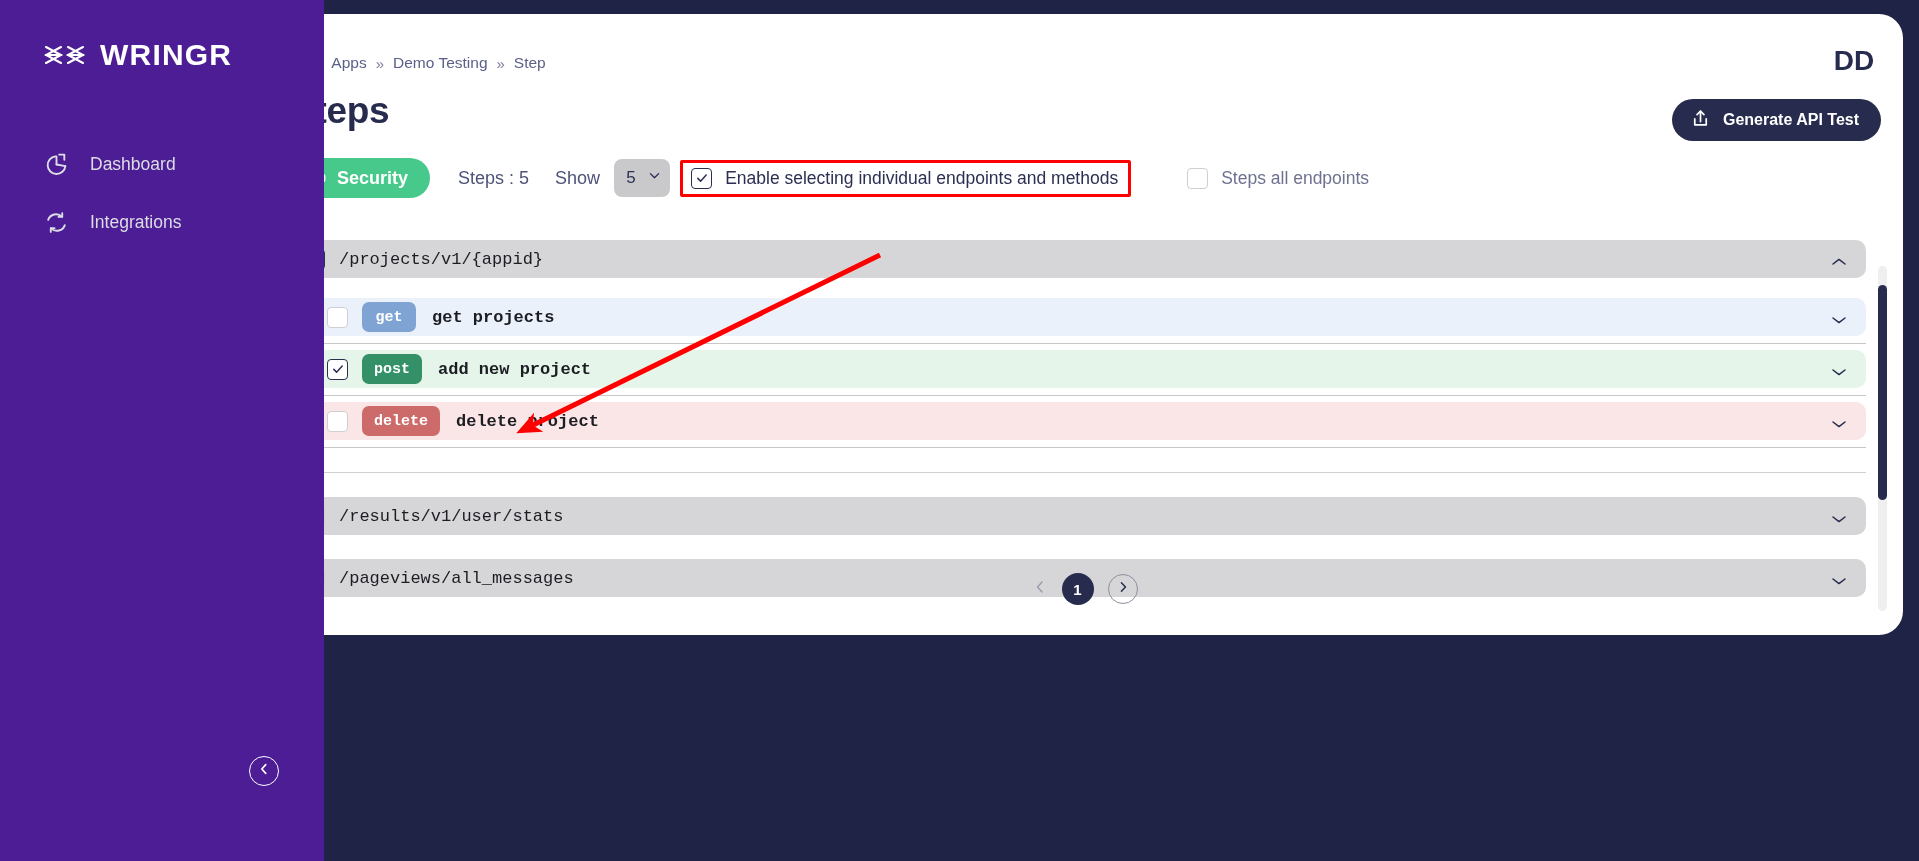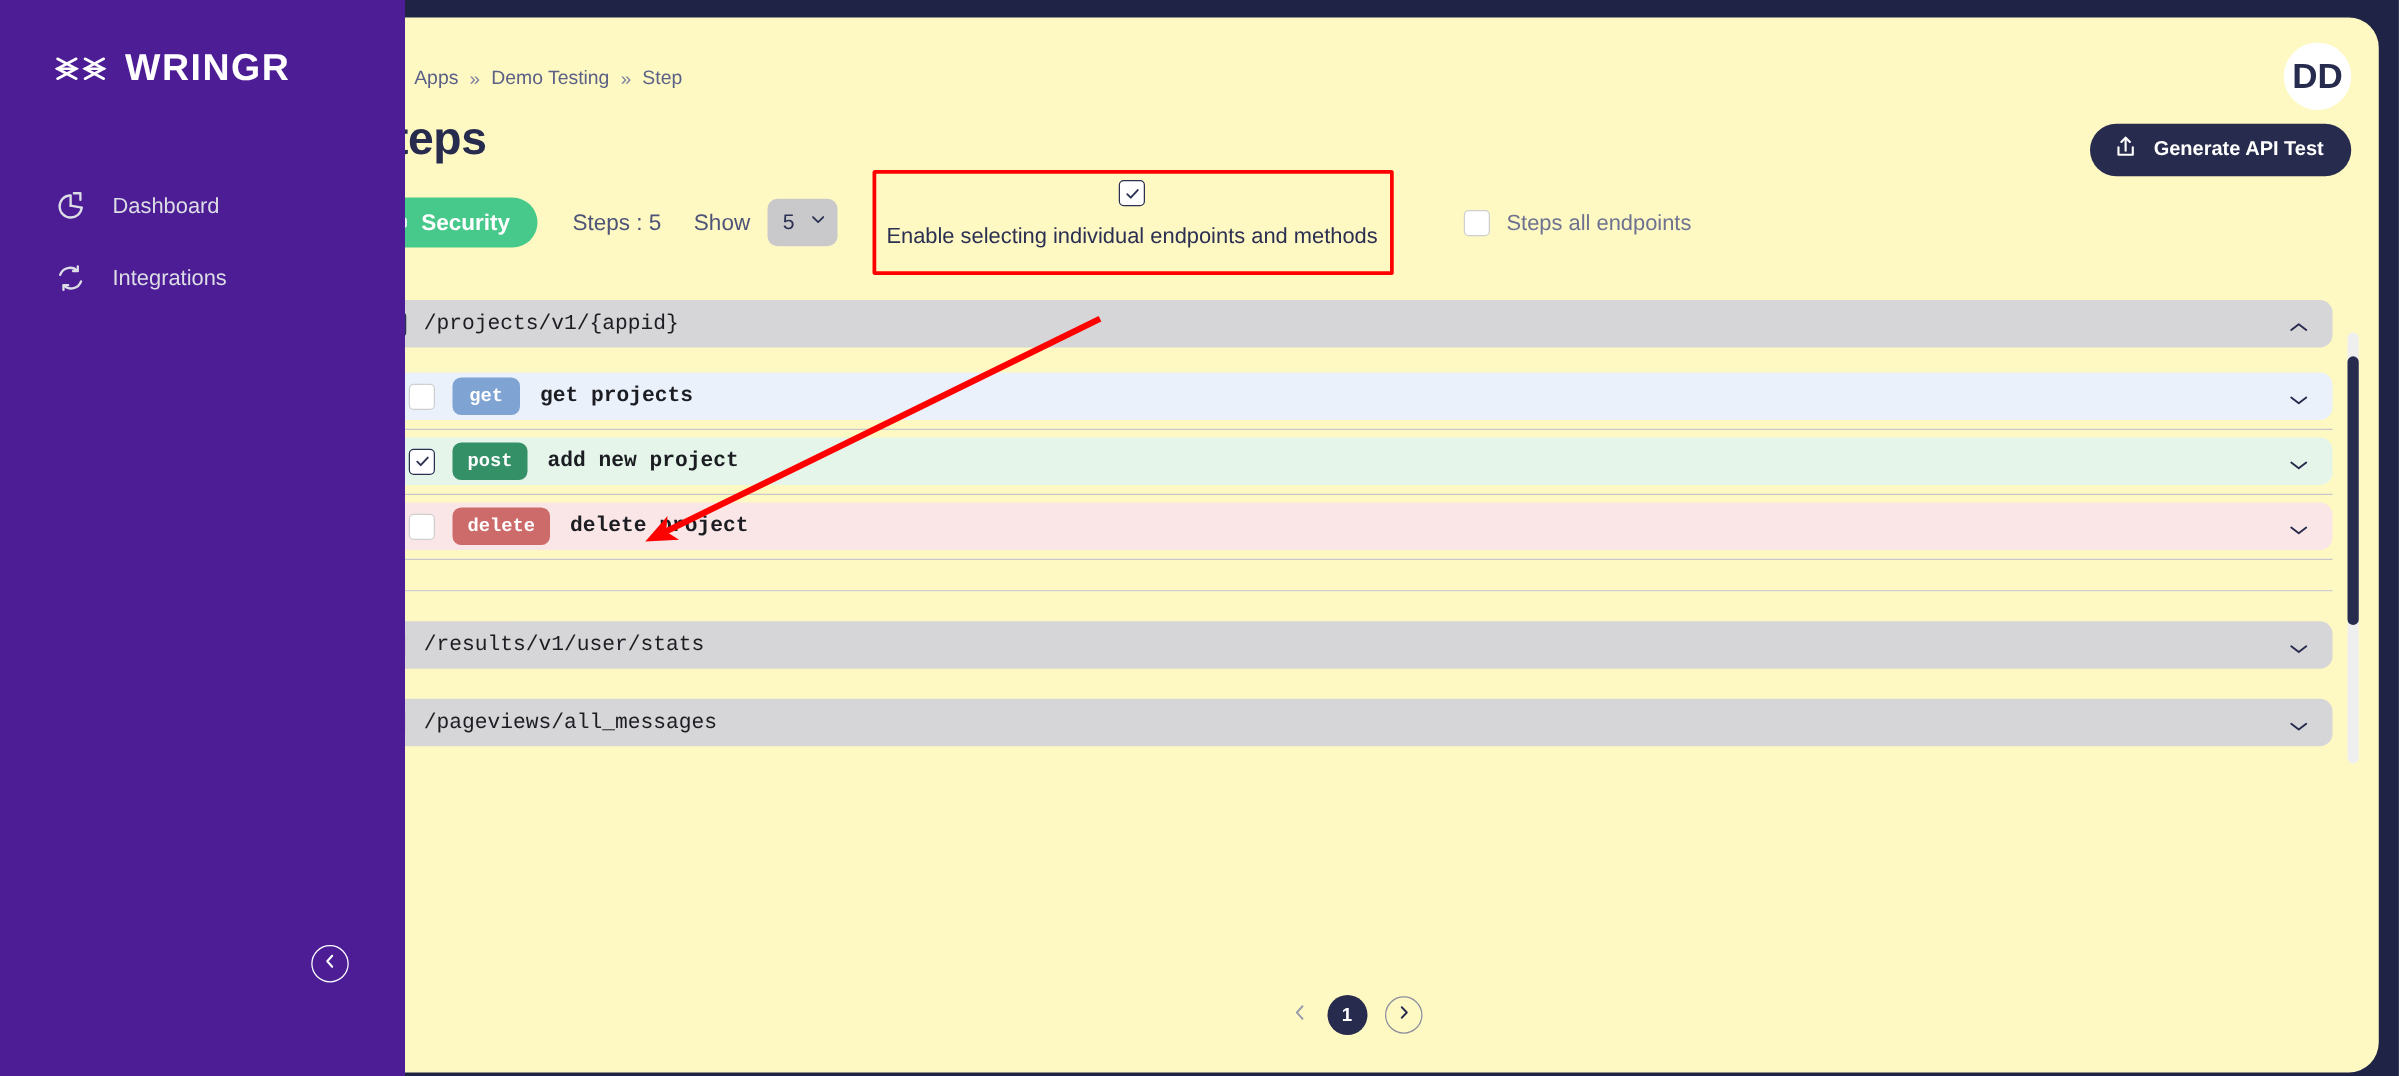--- a/index.html
+++ b/index.html
@@ -77,22 +77,22 @@
     border: 1.8px solid #ffffff;
     border-radius: 50%;
     display: flex; align-items: center; justify-content: center;
     cursor: pointer;
   }
 
   
   #panel {
     position: absolute;
     left: 266px; top: 14px;
-    width: 1637px; height: 844px;
-    background: #fef9c3;
+    width: 1637px; height: 621px;
+    background: #ffffff;
     border-radius: 24px;
     overflow: hidden;
   }
 
   
   .breadcrumb {
     display: flex; align-items: center;
     gap: 9px;
     padding: 40px 0 0 24px;
     font-size: 15.5px;
@@ -169,25 +169,24 @@
     padding: 0 8px 0 12px;
     font-size: 17px; color: #2b2f52;
     cursor: pointer;
   }
 
   .cb-group {
     display: flex; align-items: center; gap: 13px;
     cursor: pointer;
   }
   .cb-group.enable-ind {
-    margin-left: 28px;
+    margin-left: 10px;
     border: 3px solid #ff0000;
-    padding: 5px 10px 18px 8px;
+    padding: 5px 10px 5px 8px;
     border-radius: 2px;
-    flex-direction: column;
   }
   .cb-group.select-all { margin-left: 56px; }
   .cb-label { font-size: 17.5px; color: #2b2f52; }
   .cb-label.muted { color: #6e7290; }
 
   .checkbox {
     width: 21px; height: 21px;
     border: 1.6px solid #2b2f52;
     border-radius: 4px;
     background: #ffffff;

